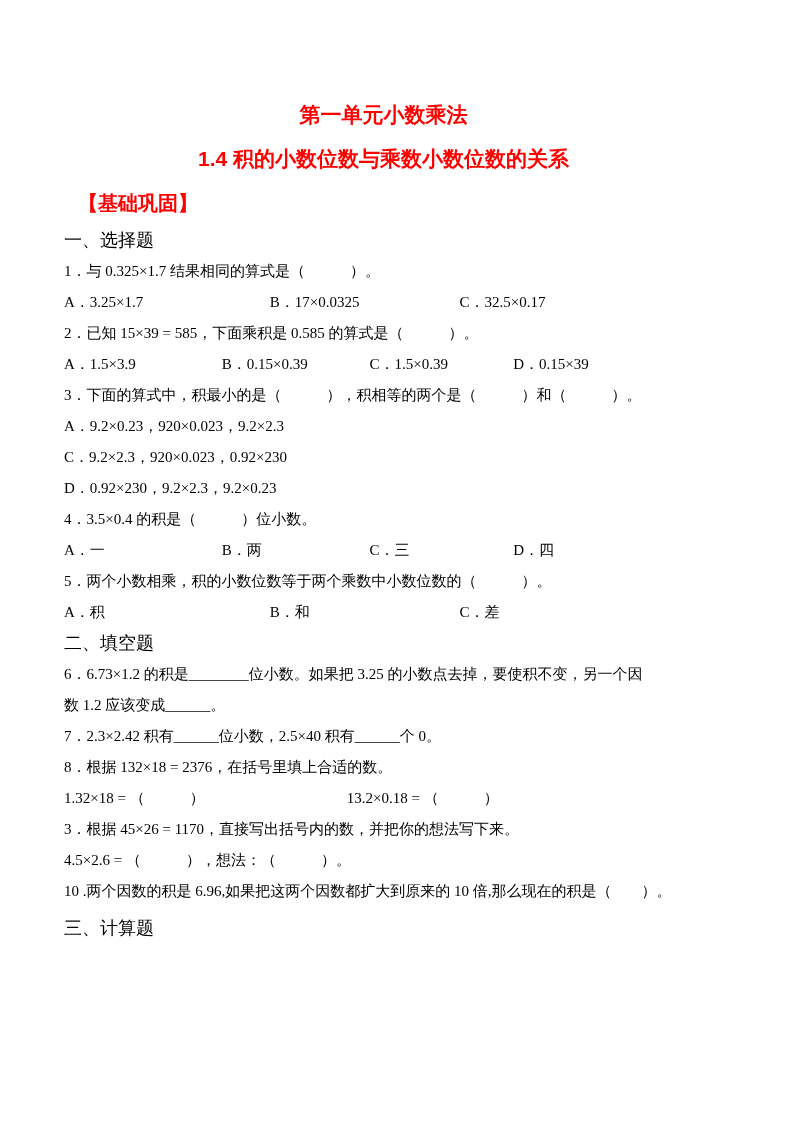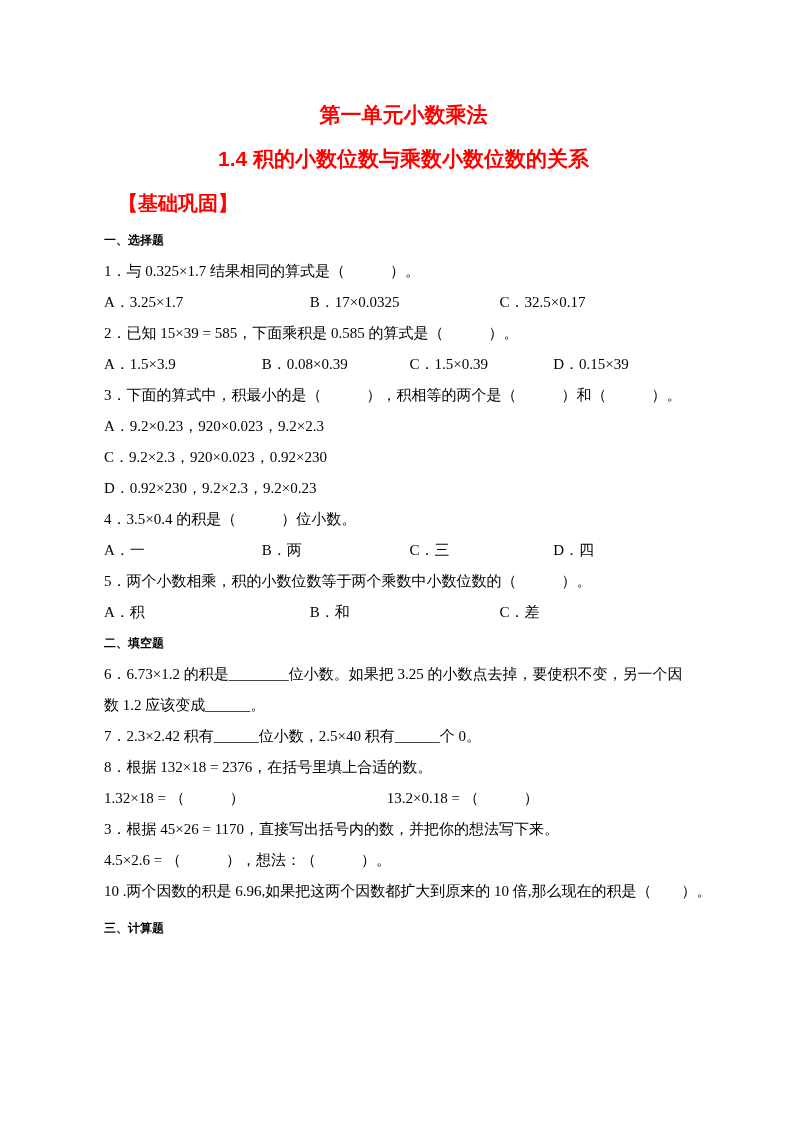--- a/index.html
+++ b/index.html
@@ -6,43 +6,43 @@
   body {
     width: 793px; height: 1122px;
     background: #ffffff;
     font-family: "Liberation Serif", "DejaVu Serif", serif;
     color: #000;
     overflow: hidden;
   }
   .page {
     box-sizing: border-box;
     width: 793px; height: 1122px;
-    padding: 93px 90px 0 104px;
+    padding: 93px 90px 0 64px;
   }
   
   .hline {
     height: 44px; line-height: 44px;
     font-family: "Liberation Sans", "DejaVu Sans", sans-serif;
     font-weight: bold;
     color: #FF0000;
     white-space: nowrap;
   }
   .hline.center { text-align: center; font-size: 21px; }
   .hline.section { font-size: 20px; padding-left: 14px; }
   .hline.section.advanced { margin-top: 3px; }
   
   .bline {
     height: 31px; line-height: 31px;
     font-size: 15px;
     white-space: nowrap;
   }
   .part {
     font-family: "Liberation Sans", "DejaVu Sans", sans-serif;
-    font-weight: bold;
-    font-size: 12px;
+    font-weight: normal;
+    font-size: 18px;
   }
   .part.calc { margin-top: 6px; }
   .opts3 span, .opts4 span, .pair span { display: inline-block; }
   .opts3 span:nth-child(1) { width: 202px; font-family: Liberation Serif, serif; }
   .opts3 span:nth-child(2) { width: 186px; }
   .opts4 span:nth-child(1) { width: 154px; }
   .opts4 span:nth-child(2) { width: 144px; }
   .opts4 span:nth-child(3) { width: 140px; }
   .pair  span:nth-child(1) { width: 279px; }
 </style>
@@ -60,21 +60,21 @@
   <div class="bline">1．与 0.325×1.7 结果相同的算式是（　　　）。</div>
   <div class="bline opts3">
     <span>A．3.25×1.7</span>
     <span>B．17×0.0325</span>
     <span>C．32.5×0.17</span>
   </div>
 
   <div class="bline">2．已知 15×39 = 585，下面乘积是 0.585 的算式是（　　　）。</div>
   <div class="bline opts4">
     <span>A．1.5×3.9</span>
-    <span>B．0.08×0.39</span>
+    <span>B．0.15×0.39</span>
     <span>C．1.5×0.39</span>
     <span>D．0.15×39</span>
   </div>
 
   <div class="bline">3．下面的算式中，积最小的是（　　　），积相等的两个是（　　　）和（　　　）。</div>
   <div class="bline">A．9.2×0.23，920×0.023，9.2×2.3</div>
   <div class="bline">C．9.2×2.3，920×0.023，0.92×230</div>
   <div class="bline">D．0.92×230，9.2×2.3，9.2×0.23</div>
 
   <div class="bline">4．3.5×0.4 的积是（　　　）位小数。</div>

